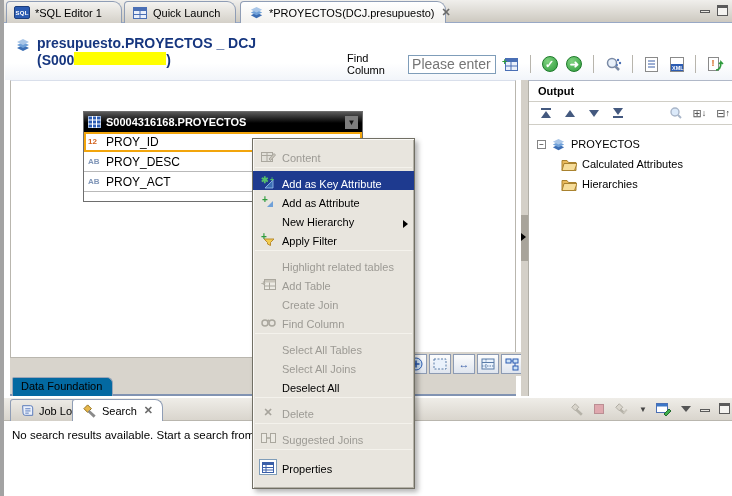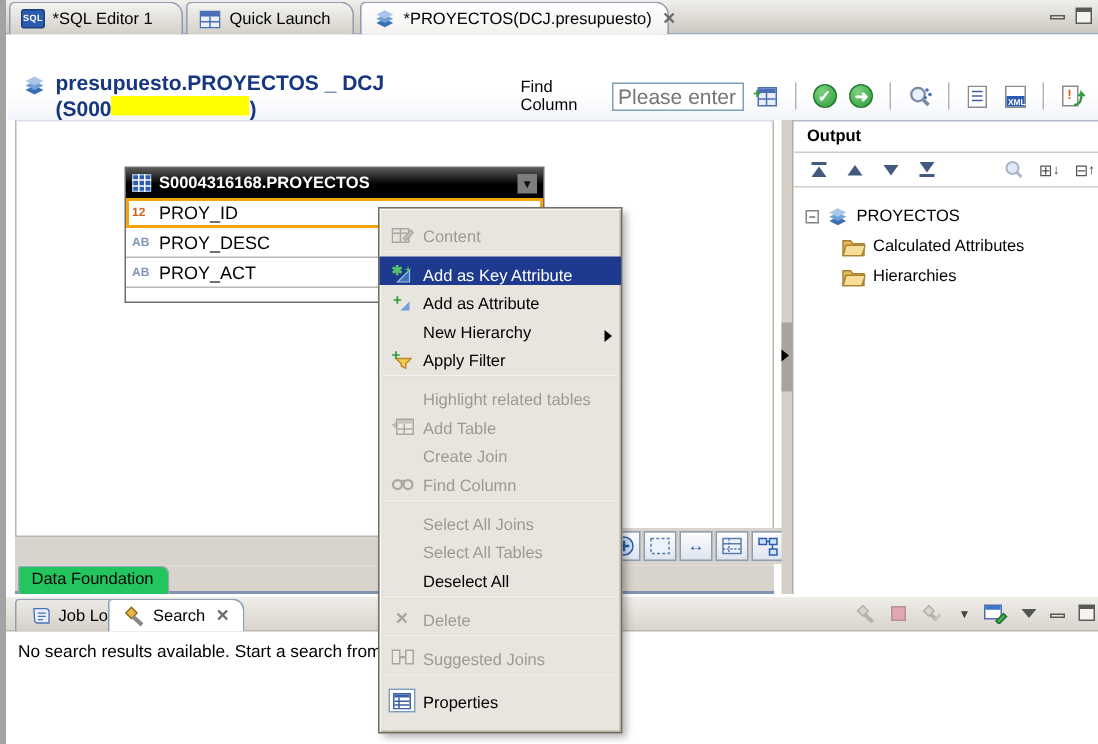--- a/index.html
+++ b/index.html
@@ -19,38 +19,38 @@
   .maxico { width:11px; height:11px; border:1px solid #5a5a5a; border-top:3px solid #5a5a5a; background:#f4f3f0; margin-top:1px; }
   .closex { color:#6b6b6b; font-weight:bold; font-size:11px; margin-left:2px; }
 
   
   .i16 { width:16px; height:16px; display:inline-flex; align-items:center; justify-content:center; flex:none; }
   .sqlbadge { width:16px; height:13px; background:#2c5cb2; border:1px solid #1c3e7d; border-radius:2px;
     color:#fff; font-size:6px; font-weight:bold; display:flex; align-items:center; justify-content:center; letter-spacing:.3px;}
 
   
   .edhead { position:absolute; left:1px; top:23px; width:731px; height:57px; background:linear-gradient(#ffffff 70%, #f2f5fa); }
-  .titleblock { position:absolute; left:10px; top:24px; display:flex; gap:6px; }
+  .titleblock { position:absolute; left:10px; top:12px; display:flex; gap:6px; }
   .titletext { font-size:14px; font-weight:bold; color:#16367f; line-height:17px; }
   .redact { display:inline-block; width:92px; height:13px; background:#ffff00; vertical-align:baseline; }
   .findrow { position:absolute; left:342px; top:30px; height:22px; display:flex; align-items:center; gap:5px; }
   .findinput { width:88px; height:19px; border:1px solid #7f9db9; font-size:14px; padding:1px 3px; color:#9a9a9a; font-family:"Liberation Sans",sans-serif; }
   .vsep { width:1px; height:18px; background:#b8b5ad; margin:0 4px; }
   .tbtn { width:22px; height:21px; display:flex; align-items:center; justify-content:center; cursor:pointer; }
   .circlebtn { width:16px; height:16px; border-radius:50%; color:#fff; font-size:11px; font-weight:bold;
     display:flex; align-items:center; justify-content:center; background:radial-gradient(circle at 35% 30%, #7fd27f, #2e9b3c); border:1px solid #1d7a2a; }
   .caret { font-size:8px; color:#444; margin-left:1px; }
 
   
   .canvas { position:absolute; left:6px; top:80px; width:506px; height:278px; background:#fff; border:1px solid #b9b6ae; border-top:1px solid #d9dfeb; }
   .canvasstrip { position:absolute; left:6px; top:358px; width:506px; height:19px; background:#d8d4cc; }
   .canvtools { position:absolute; left:399px; top:352px; display:flex; gap:2px; background:#d8d4cc; padding:2px; }
   .canvbtn { width:22px; height:20px; border:1px solid #8d9bb3; background:linear-gradient(#fdfdfd,#dfe5ef); display:flex; align-items:center; justify-content:center; font-size:11px; color:#3a5fa8; cursor:pointer; }
   .dftabstrip { position:absolute; left:6px; top:377px; width:506px; height:19px; background:#d8d4cc; border-bottom:2px solid #8193b2; }
-  .dftab { position:absolute; left:2px; top:0; height:19px; padding:2px 10px 0 8px; background:#22c55e; border:1px solid #9aa5b8; border-bottom:none; border-radius:2px 6px 0 0; }
+  .dftab { position:absolute; left:2px; top:0; height:19px; padding:2px 10px 0 8px; background:#0369a1; border:1px solid #9aa5b8; border-bottom:none; border-radius:2px 6px 0 0; }
 
   
   .dbtable { position:absolute; left:72px; top:30px; width:280px; border:1px solid #6e6e6e; background:#fff; }
   .dbtable-head { height:20px; background:linear-gradient(#5a5a5a,#000 55%); color:#fff; font-weight:bold;
     display:flex; align-items:center; gap:5px; padding:0 4px; cursor:pointer; }
   .dbtable-head .dd { margin-left:auto; width:13px; height:13px; background:#7d7d7d; color:#111; font-size:8px;
     display:flex; align-items:center; justify-content:center; }
   .dbrow { height:20px; display:flex; align-items:center; gap:5px; padding:0 4px; border-bottom:1px solid #b9b9b9; background:#fff; font-size:12px; cursor:pointer; }
   .dbrow .dtype { font-size:8px; font-weight:bold; width:13px; flex:none; }
   .dtype.num { color:#d2601a; }
@@ -486,25 +486,25 @@
             <circle cx="4" cy="7" r="3" fill="none" stroke="#aaa79e" stroke-width="1.5"></circle>
             <circle cx="11" cy="7" r="3" fill="none" stroke="#aaa79e" stroke-width="1.5"></circle>
             <path d="M6.5 5 Q7.5 3.5 8.5 5" fill="none" stroke="#aaa79e" stroke-width="1.3"></path>
           </svg>
       </span>
       <span class="mlabel">Find Column</span>
     </div>
     <div class="msep"></div>
     <div class="mi disabled">
       <span class="mico"></span>
+      <span class="mlabel">Select All Tables</span>
+    </div>
+    <div class="mi disabled">
+      <span class="mico"></span>
       <span class="mlabel">Select All Joins</span>
-    </div>
-    <div class="mi disabled">
-      <span class="mico"></span>
-      <span class="mlabel">Select All Tables</span>
     </div>
     <div class="mi">
       <span class="mico"></span>
       <span class="mlabel">Deselect All</span>
     </div>
     <div class="msep"></div>
     <div class="mi disabled">
       <span class="mico grayx">✕</span>
       <span class="mlabel">Delete</span>
     </div>

